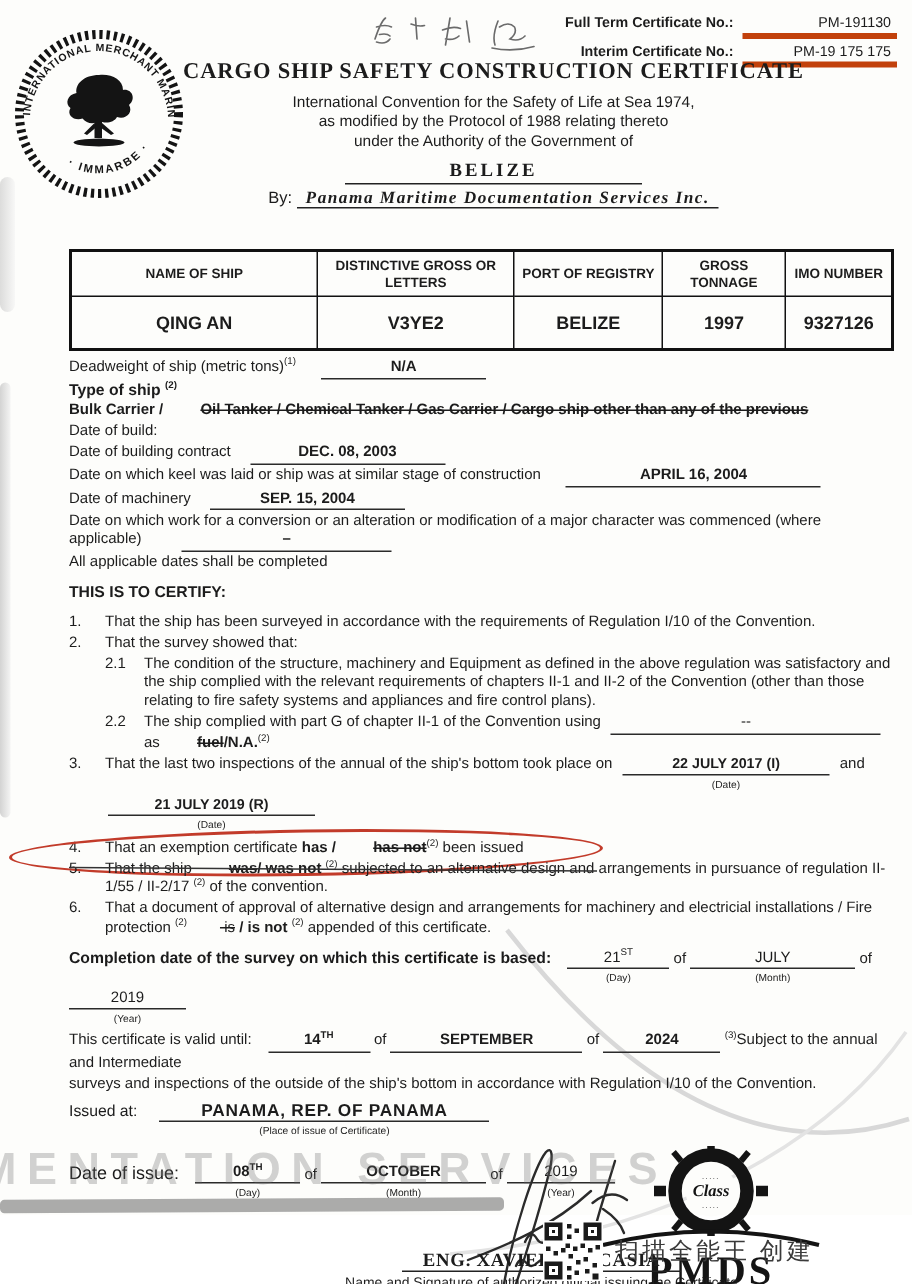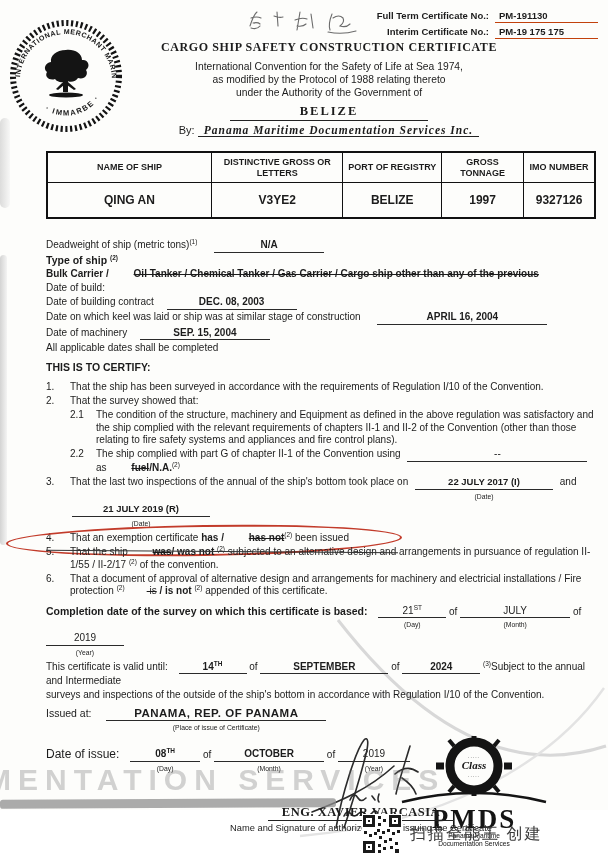--- a/index.html
+++ b/index.html
@@ -9,35 +9,35 @@
   .ser{font-family:Liberation Sans, sans-serif;}
   .b{font-weight:bold;}
   .strike{text-decoration:line-through;padding-left:22px;}
   .sup{font-size:6.5px;vertical-align:super;line-height:0;}
   .bl{display:inline-block;border-bottom:1.2px solid #2a2a2a;text-align:center;font-weight:bold;padding:0 10px;}
   .bl-n{font-weight:normal;}
   .stk{display:inline-block;text-align:center;vertical-align:top;}
   .cap{display:block;font-size:6.8px;font-weight:normal;margin-top:1px;text-align:center;}
   
   .certnos{position:absolute;top:10px;right:10px;font-size:9.5px;width:230px;}
-  .certnos .row{display:flex;justify-content:flex-end;align-items:baseline;margin-bottom:3px;}
+  .certnos .row{display:flex;justify-content:flex-end;align-items:baseline;margin-bottom:3px;text-align:right;}
   .certnos .lab{font-weight:bold;margin-right:6px;}
-  .certnos .val{font-weight:bold;border-bottom:1px solid #c2410c;min-width:95px;padding:0 4px 1px 4px;}
+  .certnos .val{font-weight:normal;border-bottom:4px solid #c2410c;min-width:95px;padding:0 4px 1px 4px;}
   .seal{position:absolute;left:6px;top:16px;width:120px;height:120px;}
   .handwriting{position:absolute;left:232px;top:2px;width:150px;height:36px;}
   .titleblock{position:absolute;left:60px;right:10px;top:40px;text-align:center;}
-  .title{font-family:"Liberation Serif",serif;font-weight:bold;font-size:12px;letter-spacing:0.6px;margin-bottom:5px;}
+  .title{font-family:"Liberation Serif",serif;font-weight:bold;font-size:15px;letter-spacing:0.6px;margin-bottom:5px;}
   .subline{font-size:10.3px;line-height:13px;}
   .country{font-family:"Liberation Serif",serif;font-weight:bold;font-size:12.5px;letter-spacing:2px;margin-top:5px;
            display:inline-block;border-bottom:1.3px solid #222;padding:0 70px 1px 70px;}
   .byline{margin-top:3px;font-size:11px;}
   .byname{font-family:"Liberation Serif",serif;font-style:italic;font-weight:bold;letter-spacing:1px;
           border-bottom:1px solid #222;padding:0 6px 0 6px;font-size:11.5px;}
   
-  .shiptable{position:absolute;left:46px;top:151px;width:550px;border-collapse:collapse;border:2.2px solid #111;}
+  .shiptable{position:absolute;left:46px;top:166px;width:550px;border-collapse:collapse;border:2.2px solid #111;}
   .shiptable th{border:1.2px solid #111;font-size:9px;padding:4px 2px;line-height:10.5px;}
   .shiptable td{border:1.2px solid #111;font-size:12px;font-weight:bold;text-align:center;padding:10px 2px;}
   
   .body{position:absolute;left:46px;top:239px;width:552px;font-size:10px;line-height:12.6px;}
   .ln{margin-bottom:1.5px;}
   .li{display:flex;margin-bottom:1.5px;}
   .li .num{flex:none;width:24px;}
   .li .txt{flex:1;}
   .li.sub{padding-left:24px;}
   .li.sub .num{width:26px;}
@@ -174,20 +174,24 @@
       <span>Date of building contract</span>
       <span class="bl" style="min-width:110px;margin-left:10px;">DEC. 08, 2003</span>
     </div>
     <div class="ln">
       <span>Date on which keel was laid or ship was at similar stage of construction</span>
       <span class="bl" style="min-width:150px;margin-left:14px;">APRIL 16, 2004</span>
     </div>
     <div class="ln">
       <span>Date of machinery</span>
       <span class="bl" style="min-width:110px;margin-left:10px;">SEP. 15, 2004</span>
+    </div>
+    <div class="ln">
+      <span>Date on which work for a conversion or an alteration or modification of a major character was commenced (where applicable)</span>
+      <span class="bl" style="min-width:120px;margin-left:24px;">–</span>
     </div>
     <div class="ln">All applicable dates shall be completed</div>
 
     <div class="certheading">THIS IS TO  CERTIFY:</div>
 
     <div class="li">
       <span class="num">1.</span>
       <span class="txt">That the ship has been surveyed in accordance with the requirements of Regulation I/10 of the Convention.</span>
     </div>
     <div class="li">

